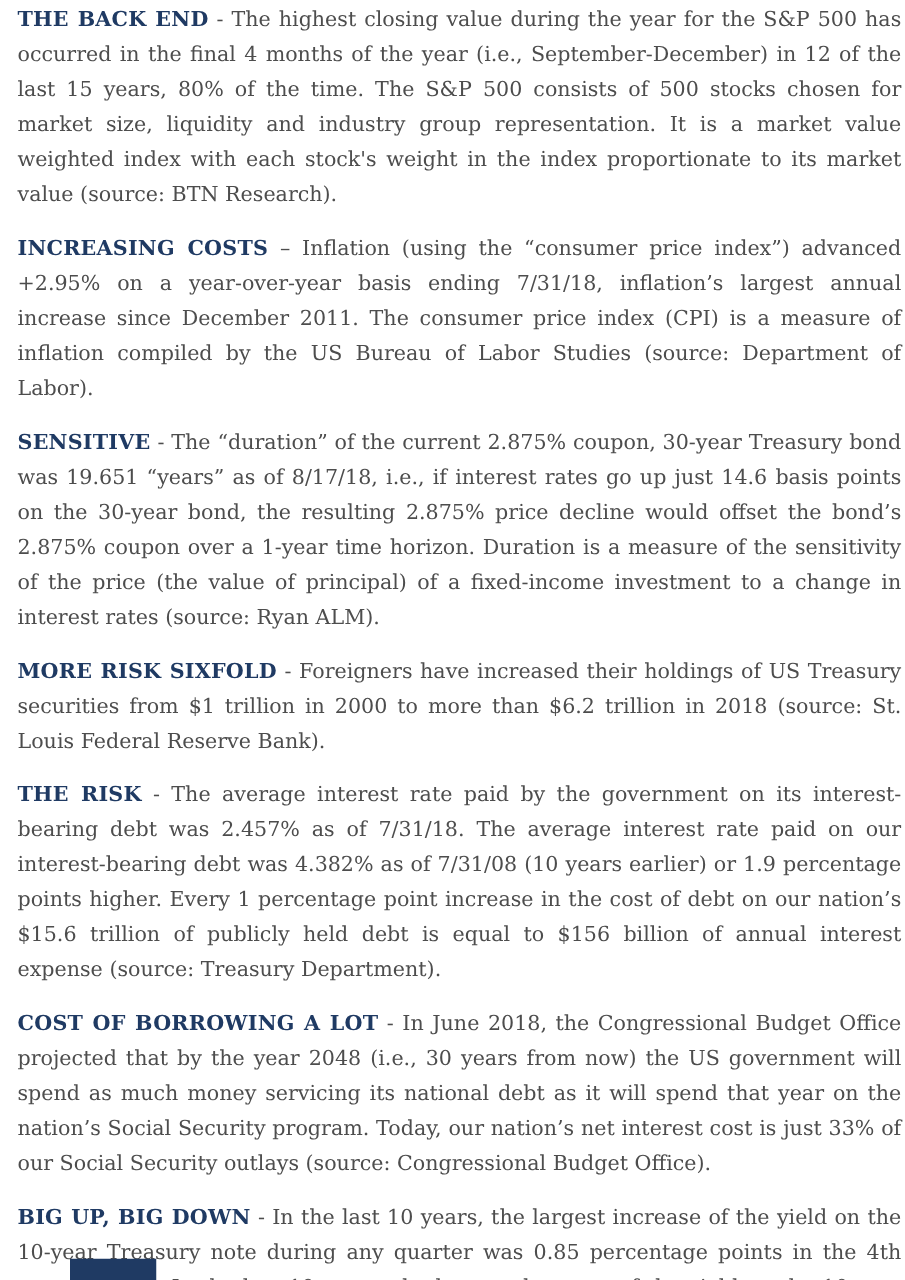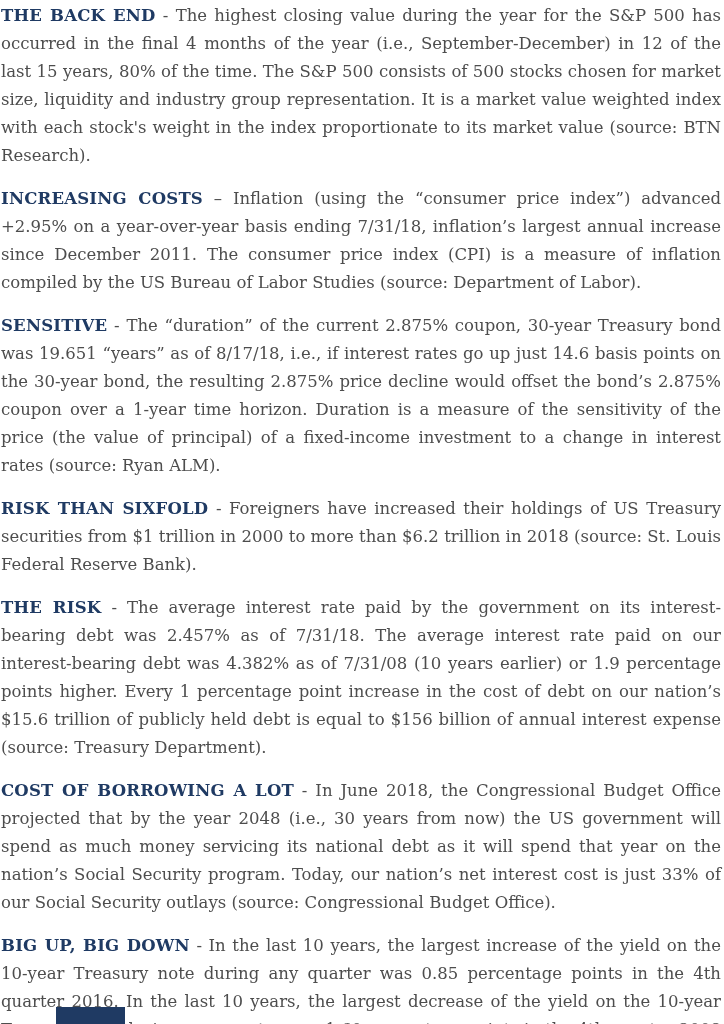--- a/index.html
+++ b/index.html
@@ -5,21 +5,21 @@
   html, body {
     margin: 0;
     padding: 0;
     background: #ffffff;
   }
   .page {
     position: relative;
     width: 724px;
     height: 1024px;
     box-sizing: border-box;
-    padding: 2px 3px 0 1px;
+    padding: 2px 3px 0 14px;
     background: #ffffff;
     font-family: "DejaVu Serif", "Liberation Serif", serif;
     overflow: hidden;
   }
   .para {
     margin: 0 0 15px 0;
     font-size: 16.5px;
     line-height: 28px;
     text-align: justify;
     color: var(--body-color, #4d4d4d);
@@ -45,21 +45,21 @@
 <body style="background: rgb(255, 255, 255);">
 
 <div class="page">
   <div id="paragraphs">
   <p class="para"><span class="heading">THE BACK END</span><span class="sep"> - </span><span class="body-text">The highest closing value during the year for the S&amp;P 500 has occurred in the final 4 months of the year (i.e., September-December) in 12 of the last 15 years, 80% of the time.  The S&amp;P 500 consists of 500 stocks chosen for market size, liquidity and industry group representation.  It is a market value weighted index with each stock's weight in the index proportionate to its market value (source: BTN Research).</span></p>
 
   <p class="para"><span class="heading">INCREASING COSTS</span><span class="sep"> – </span><span class="body-text">Inflation (using the “consumer price index”) advanced +2.95% on a year-over-year basis ending 7/31/18, inflation’s largest annual increase since December 2011.  The consumer price index (CPI) is a measure of inflation compiled by the US Bureau of Labor Studies (source: Department of Labor).</span></p>
 
   <p class="para"><span class="heading">SENSITIVE</span><span class="sep"> - </span><span class="body-text">The “duration” of the current 2.875% coupon, 30-year Treasury bond was 19.651 “years” as of 8/17/18, i.e., if interest rates go up just 14.6 basis points on the 30-year bond, the resulting 2.875% price decline would offset the bond’s 2.875% coupon over a 1-year time horizon.  Duration is a measure of the sensitivity of the price (the value of principal) of a fixed-income investment to a change in interest rates (source: Ryan ALM).</span></p>
 
-  <p class="para"><span class="heading">RISK THAN SIXFOLD</span><span class="sep"> - </span><span class="body-text">Foreigners have increased their holdings of US Treasury securities from $1 trillion in 2000 to more than $6.2 trillion in 2018 (source: St. Louis Federal Reserve Bank).</span></p>
+  <p class="para"><span class="heading">MORE RISK SIXFOLD</span><span class="sep"> - </span><span class="body-text">Foreigners have increased their holdings of US Treasury securities from $1 trillion in 2000 to more than $6.2 trillion in 2018 (source: St. Louis Federal Reserve Bank).</span></p>
 
   <p class="para"><span class="heading">THE RISK</span><span class="sep"> - </span><span class="body-text">The average interest rate paid by the government on its interest-bearing debt was 2.457% as of 7/31/18.  The average interest rate paid on our interest-bearing debt was 4.382% as of 7/31/08 (10 years earlier) or 1.9 percentage points higher.  Every 1 percentage point increase in the cost of debt on our nation’s $15.6 trillion of publicly held debt is equal to $156 billion of annual interest expense (source: Treasury Department).</span></p>
 
   <p class="para"><span class="heading">COST OF BORROWING A LOT</span><span class="sep"> - </span><span class="body-text">In June 2018, the Congressional Budget Office projected that by the year 2048 (i.e., 30 years from now) the US government will spend as much money servicing its national debt as it will spend that year on the nation’s Social Security program.  Today, our nation’s net interest cost is just 33% of our Social Security outlays (source: Congressional Budget Office).</span></p>
 
   <p class="para"><span class="heading">BIG UP, BIG DOWN</span><span class="sep"> - </span><span class="body-text">In the last 10 years, the largest increase of the yield on the 10-year Treasury note during any quarter was 0.85 percentage points in the 4th quarter 2016.  In the last 10 years, the largest decrease of the yield on the 10-year Treasury note during any quarter was 1.60 percentage points in the 4th quarter 2008 (source: Treasury Department).</span></p>
 </div>
   <div class="footer-box" style="background: rgb(31, 58, 99);"></div>
 </div>
 

